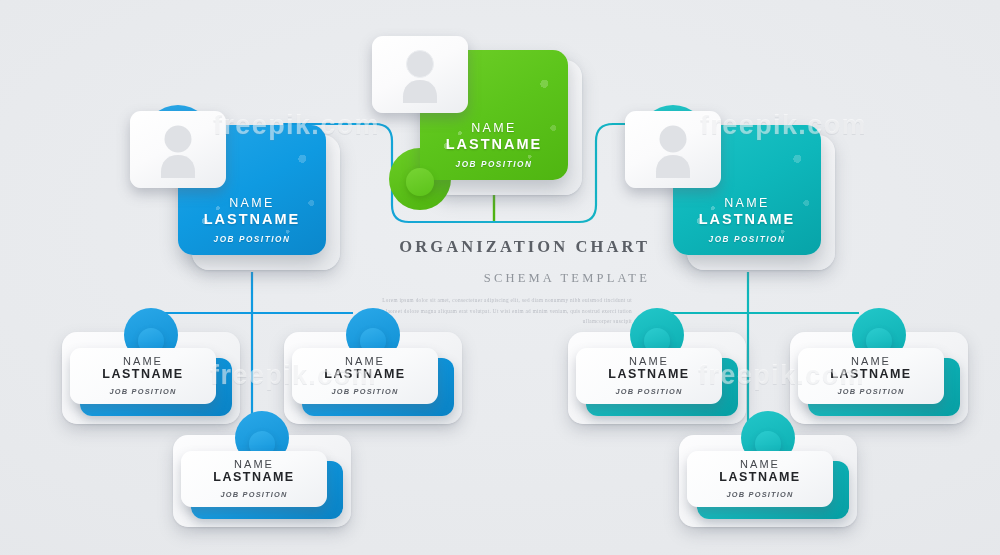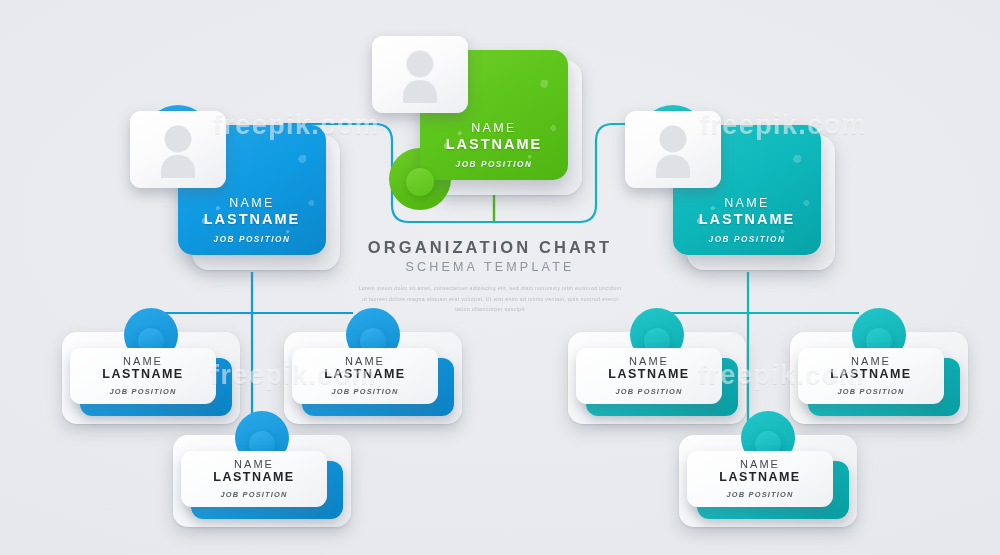--- a/index.html
+++ b/index.html
@@ -24,38 +24,39 @@
     position: absolute;
     left: 0; top: 0;
     width: 1000px; height: 555px;
     pointer-events: none;
     z-index: 2;
   }
 
   
   #title-block {
     position: absolute;
-    left: 340px;
+    left: 350px;
     top: 238px;
     width: 300px;
-    text-align: center;
+    text-align: right;
     z-index: 3;
+    font-family: Liberation Serif, serif;
   }
   #title-block .t-main {
     font-size: 16.5px;
     font-weight: bold;
     letter-spacing: 3.1px;
     color: #5b5f66;
     line-height: 1.15;
   }
   #title-block .t-sub {
     font-size: 12.5px;
     letter-spacing: 3.2px;
     color: #8f949b;
-    margin-top: 3px;
+    margin-top: 14px;
   }
   #title-block .t-body {
     margin-top: 9px;
     font-size: 5.2px;
     line-height: 2.05;
     letter-spacing: 0.35px;
     color: #b9bcc3;
     padding: 0 18px;
   }
 

